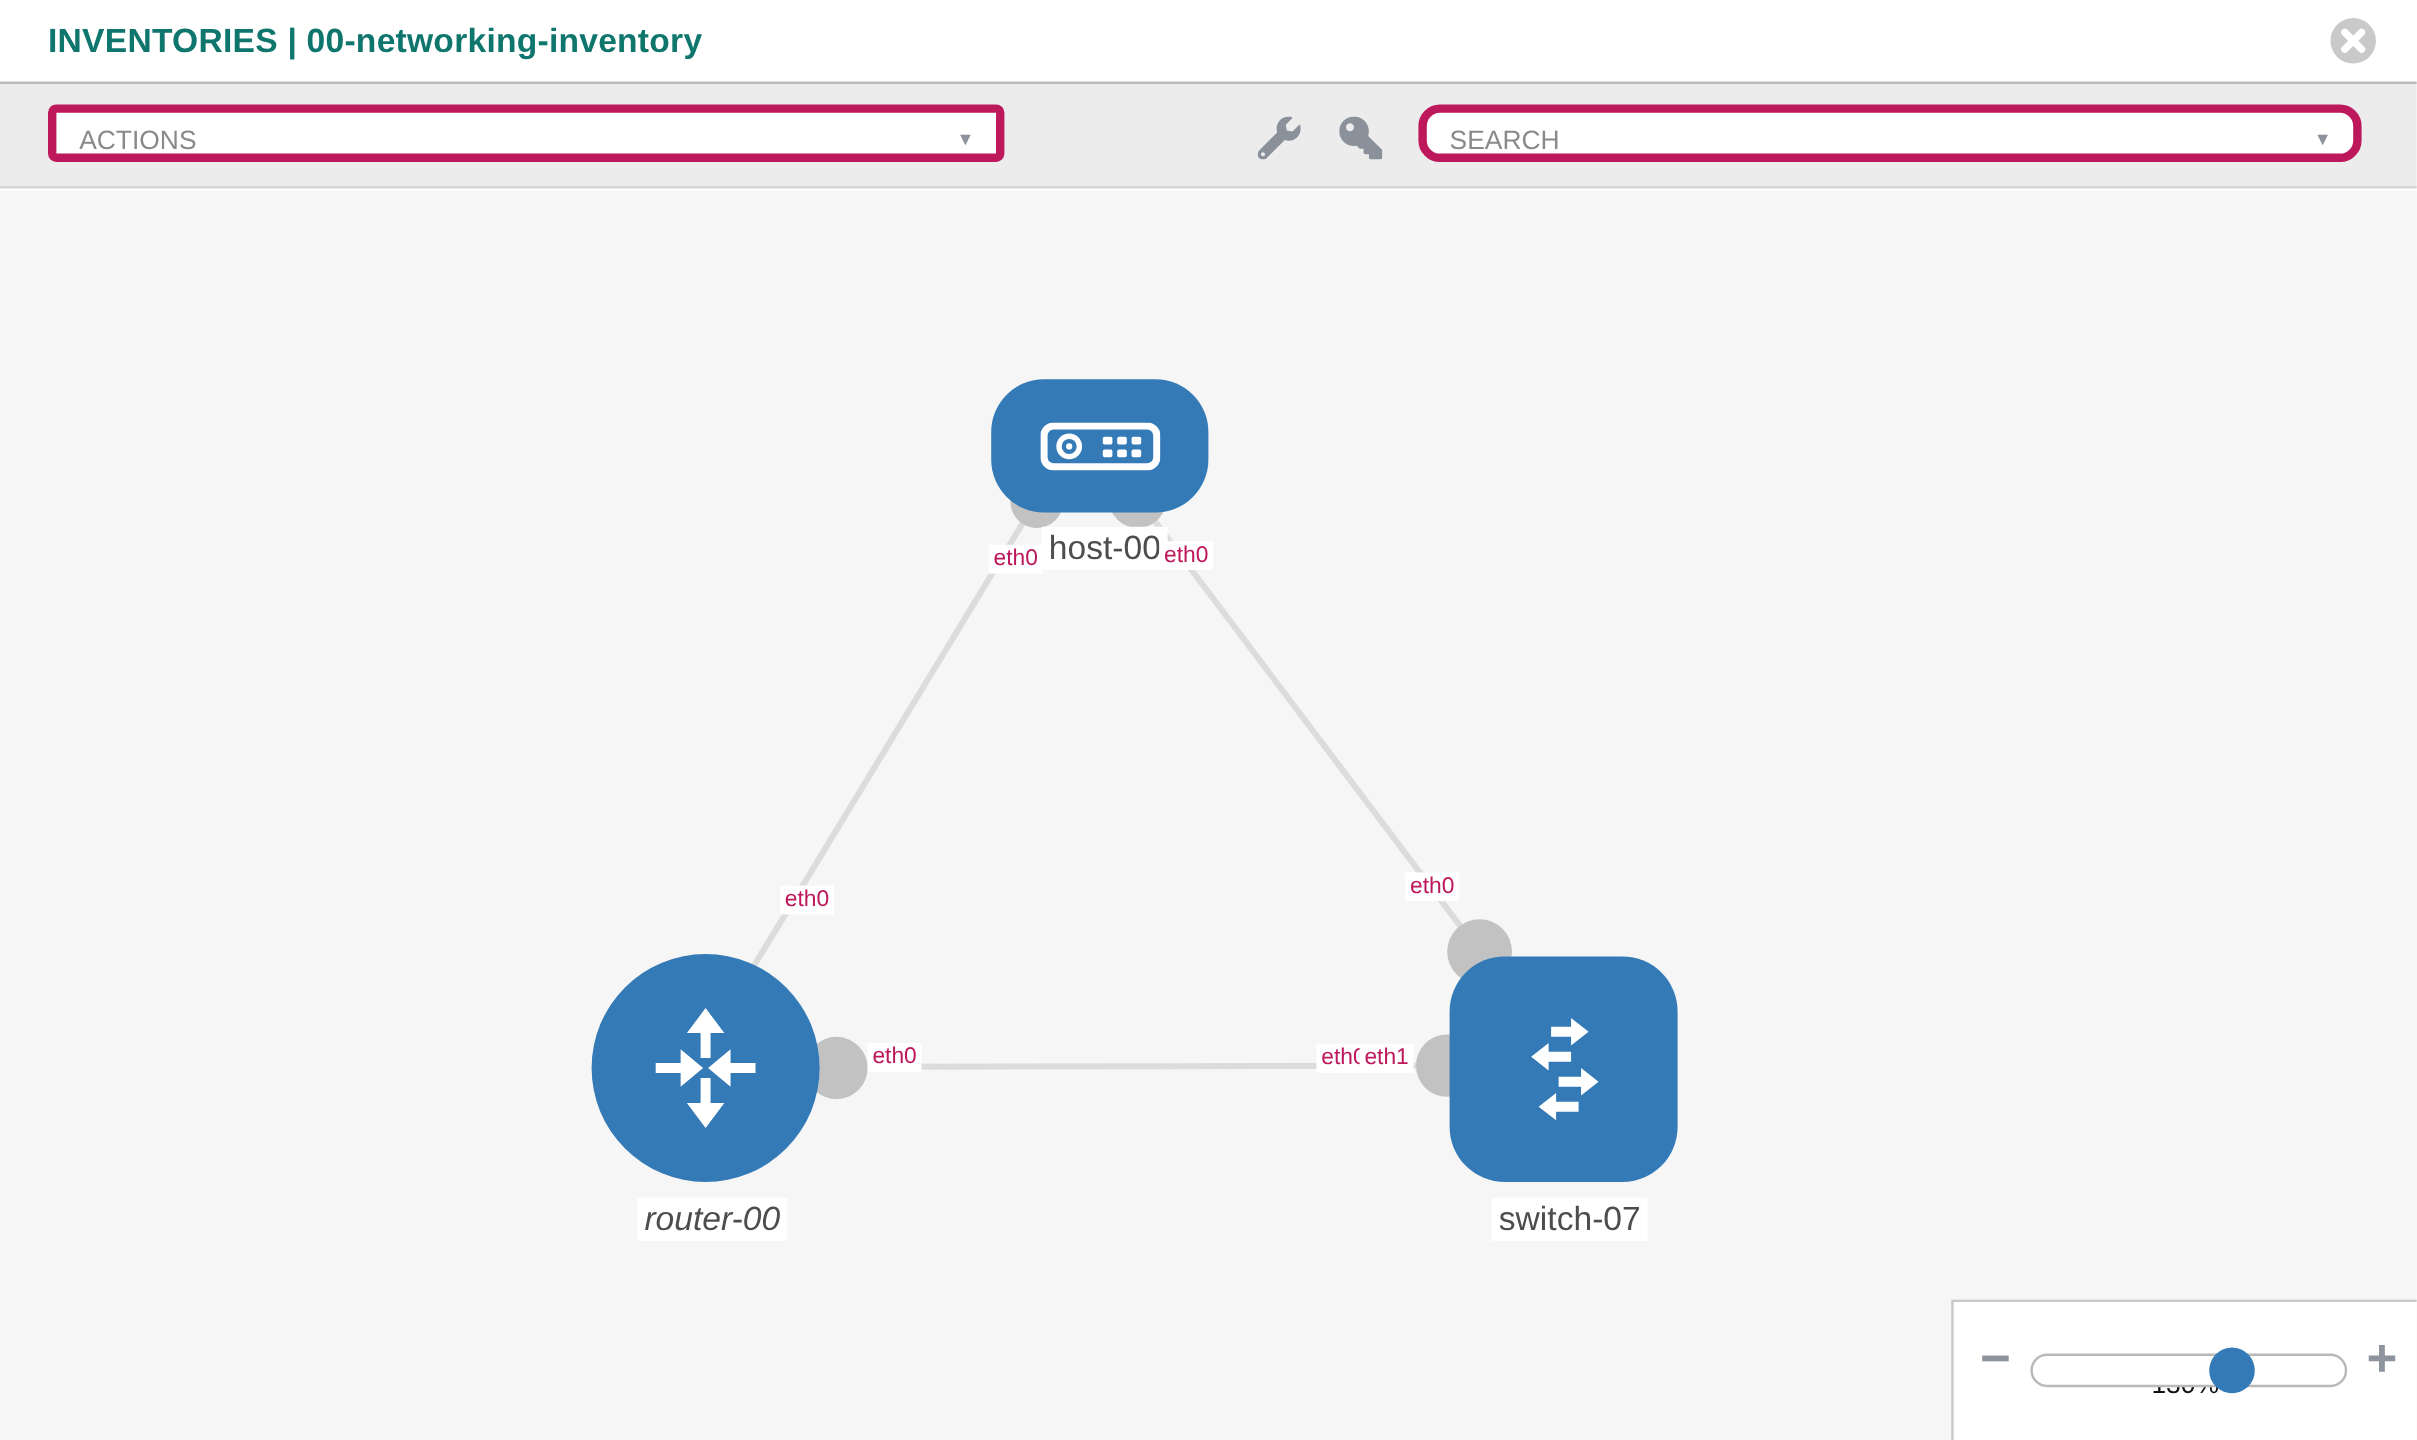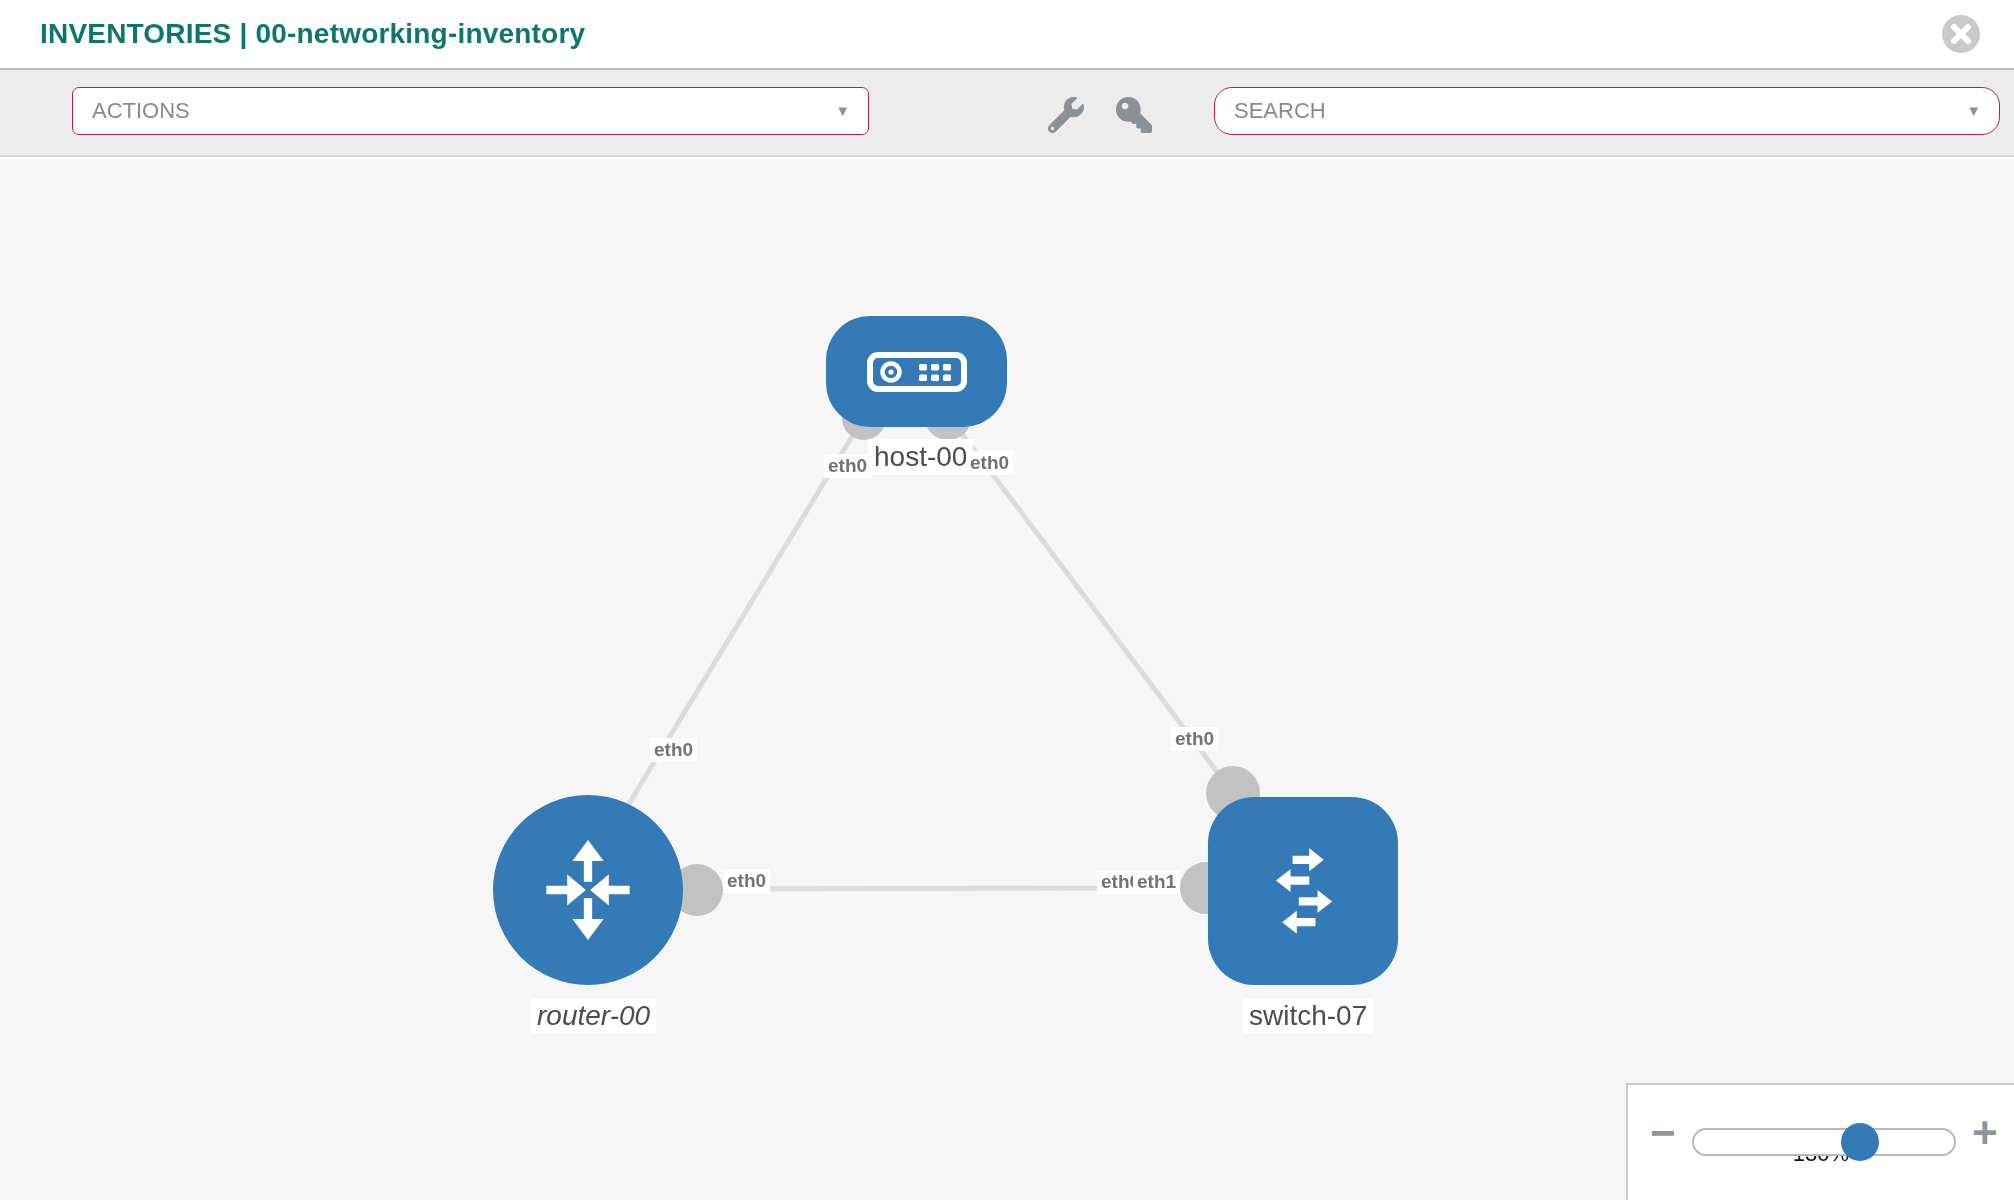--- a/index.html
+++ b/index.html
@@ -13,37 +13,37 @@
   #page-title { position:absolute; left:40px; top:18px; font-size:28px;
     font-weight:bold; color:#0f766e; letter-spacing:0.2px; }
   #close-btn { position:absolute; right:34px; top:15px; width:38px; height:38px;
     border-radius:50%; background:#c9c9c9; display:flex; align-items:center;
     justify-content:center; cursor:pointer; }
 
   
   #toolbar { position:absolute; left:0; top:70px; width:2014px; height:87px;
     background:#ececec; border-bottom:2px solid #d4d4d4; z-index:9; }
   .dropdown { position:absolute; top:17px; height:48px; background:#fff;
-    border:1px solid #be185d; border-radius:7px; font-size:22px; color:#8a8a8a;
-    line-height:46px; padding-left:19px; cursor:pointer;margin-left:32px; }
+    border:7px solid #be185d; border-radius:7px; font-size:22px; color:#8a8a8a;
+    line-height:46px; padding-left:19px; cursor:pointer; }
   .dd-caret { position:absolute; right:18px; top:0; height:46px; display:flex;
     align-items:center; color:#8d939c; font-size:15px; }
   .tool-icon { position:absolute; top:27px; width:36px; height:36px; cursor:pointer; }
 
   
   #canvas { position:absolute; left:0; top:159px; width:2014px; height:1041px;
     background:#f6f6f6; overflow:hidden; }
   #links-svg { position:absolute; left:0; top:0; z-index:0; }
   .endpoint { position:absolute; background:#c2c2c2; border-radius:50%; z-index:1; }
   .node { position:absolute; background:#337ab7; z-index:2; display:flex;
     align-items:center; justify-content:center; cursor:pointer; }
   .node-label { position:absolute; z-index:3; background:#fff; color:#4d4d4d;
     font-size:28px; padding:2px 6px; white-space:nowrap; }
-  .eth-label { position:absolute; z-index:3; background:#fff; color:#737373;
-    font-size:19px; padding:1px 4px; white-space:nowrap;font-weight:bold; }
+  .eth-label { position:absolute; z-index:3; background:#fff; color:#be185d;
+    font-size:19px; padding:1px 4px; white-space:nowrap; }
 
   
   #zoom-panel { position:absolute; left:1626px; top:924px; width:400px; height:170px;
     background:#fff; border:2px solid #c9c9c9; z-index:5; }
   #zoom-level { position:absolute; left:0; top:8px; width:386px; text-align:center;
     font-size:22px; color:#111;margin-top:48px; }
   #zoom-minus, #zoom-plus { position:absolute; top:26px; font-size:44px;
     font-weight:bold; color:#8e949d; cursor:pointer; line-height:44px; }
   #zoom-minus { left:22px; }
   #zoom-plus  { left:344px; }

